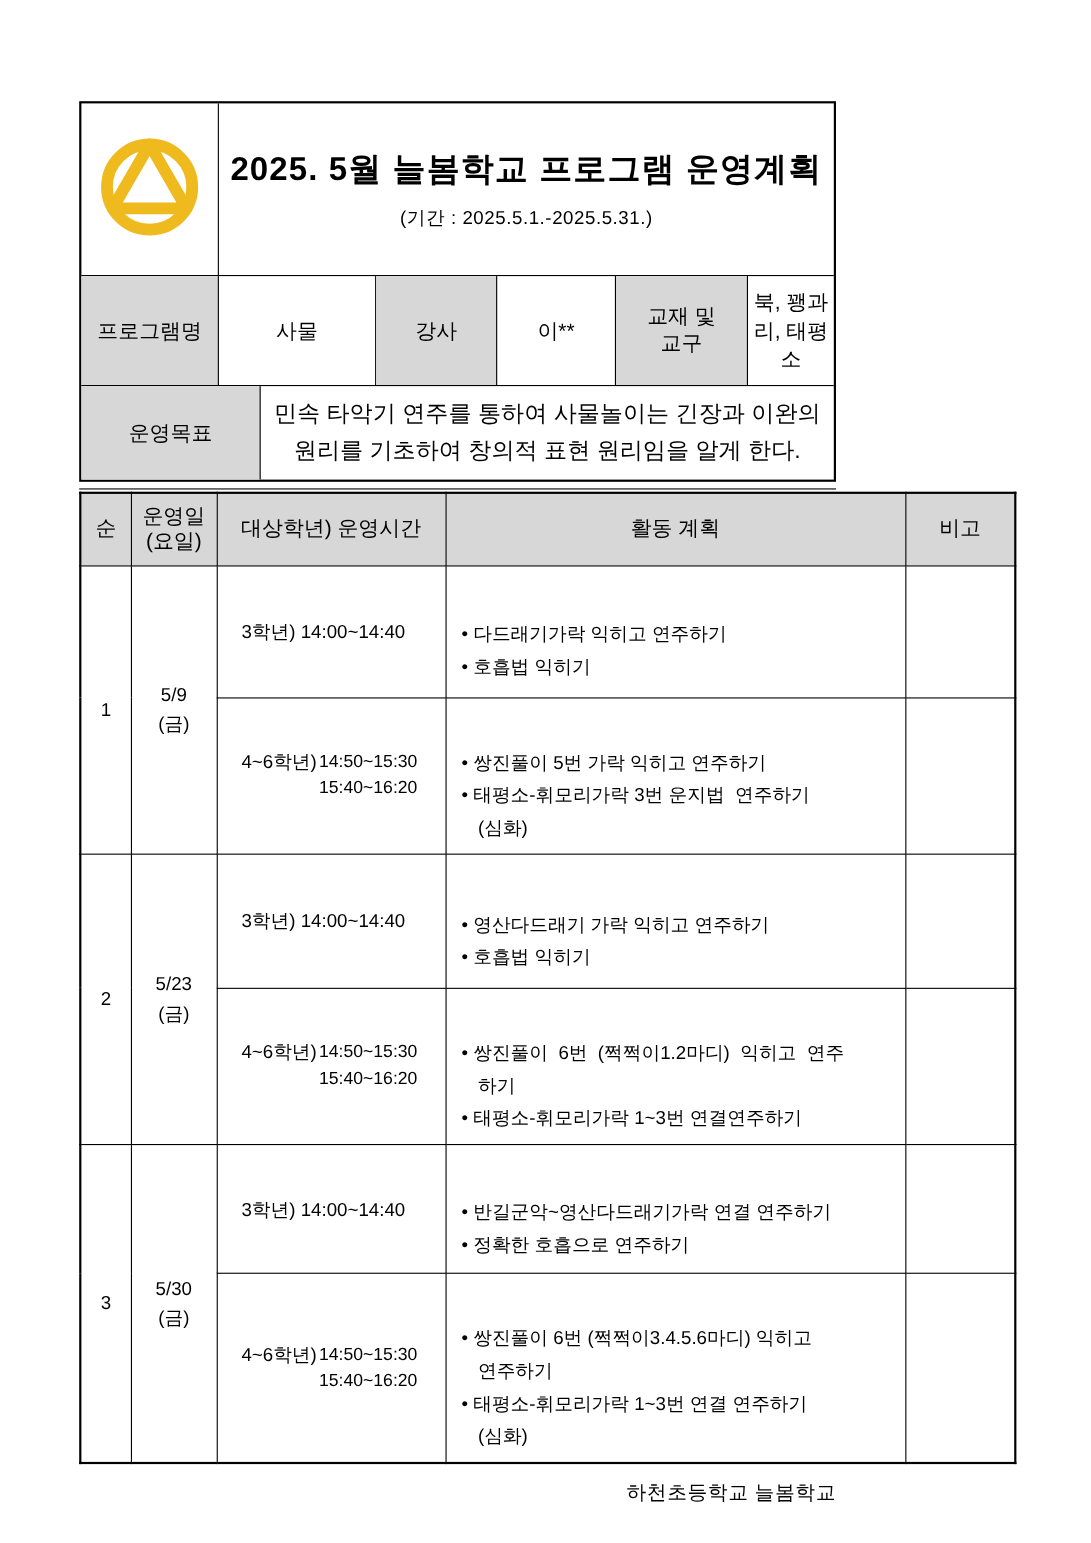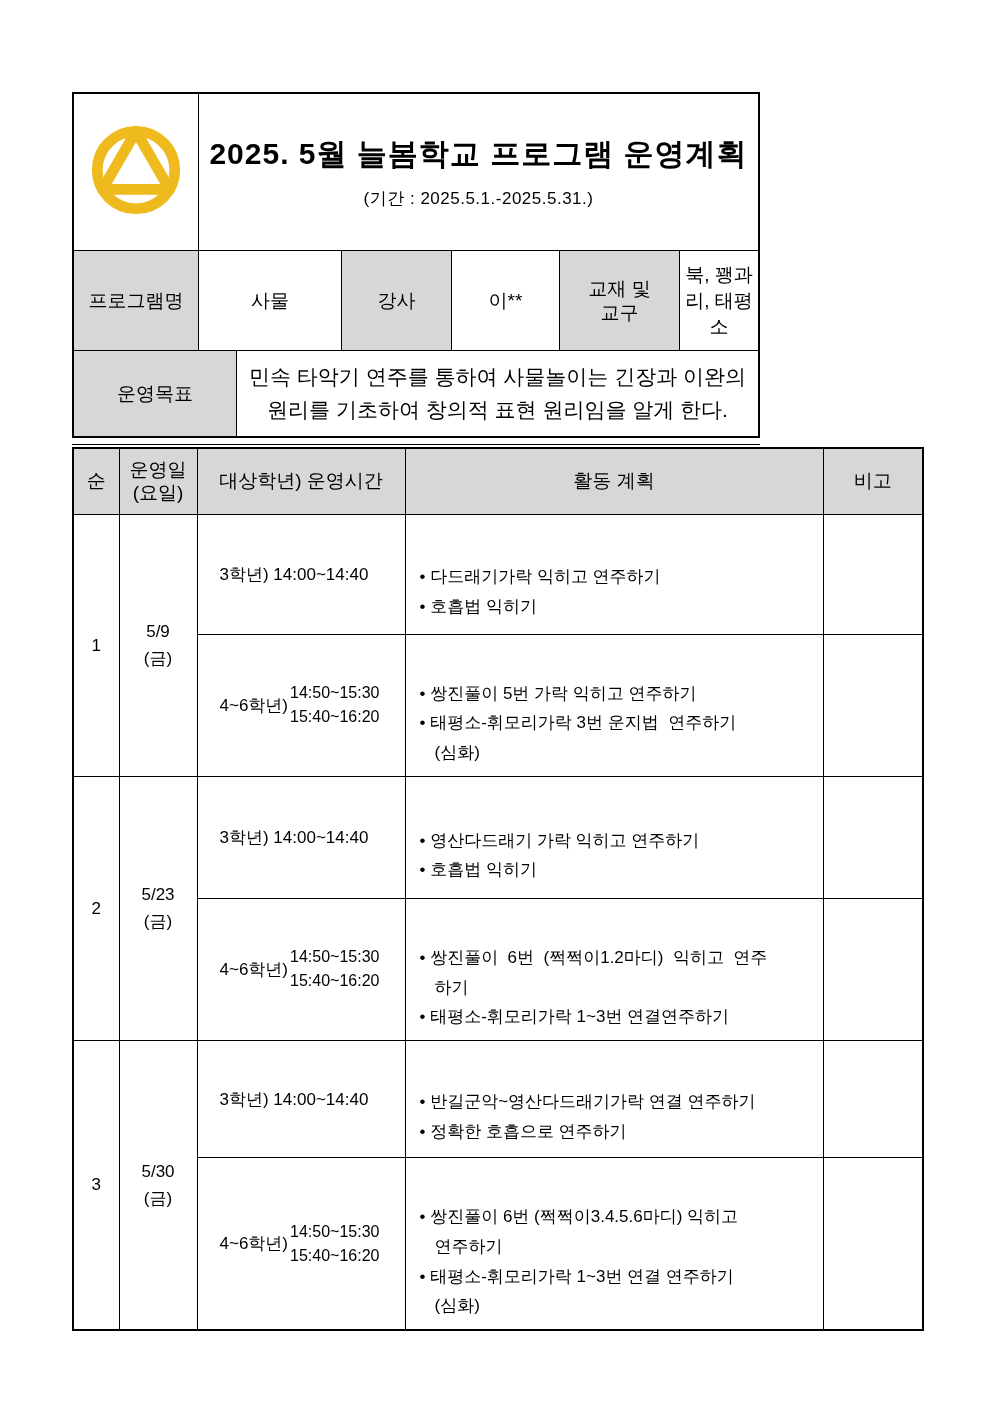--- a/index.html
+++ b/index.html
@@ -49,21 +49,21 @@
   col.c-time { width: 208px; }
   col.c-plan { width: 418px; }
   col.c-note { width: 100px; }
 
   tr.head-row th { background: #d7d7d7; height: 66px; font-size: 19px; text-align: center; white-space: pre-line; line-height: 1.25; }
 
   td.no-cell, td.date-cell { text-align: center; font-size: 17px; white-space: pre-line; line-height: 1.6; }
 
   td.time-cell { padding-left: 22px; font-size: 17px; }
   .time-single { white-space: pre-wrap; }
-  .time-multi { display: flex; align-items: center; gap: 2px; }
+  .time-multi { display: flex; align-items: flex-start; gap: 2px; }
   .time-multi .grade { white-space: nowrap; }
   .time-multi .times { font-size: 16px; line-height: 1.5; white-space: pre-line; }
 
   td.plan-cell { padding: 8px 6px 8px 14px; font-size: 17px; }
   .plan-lines { display: flex; flex-direction: column; justify-content: center; height: 100%; margin-top: 36px; }
   .plan-line { white-space: pre-wrap; line-height: 1.75; word-break: keep-all; }
   .plan-line.cont { padding-left: 15px; }
 
   .h-r1a { height: 120px; } .h-r1b { height: 117px; }
   .h-r2a { height: 122px; } .h-r2b { height: 115px; }
@@ -231,15 +231,16 @@
             <div class="plan-line cont">연주하기</div>
             <div class="plan-line">• 태평소-휘모리가락 1~3번 연결 연주하기</div>
             <div class="plan-line cont">(심화)</div>
           </div>
         </td>
         <td></td>
       </tr>
     </tbody>
       </table>
 
+    <div class="doc-footer">하천초등학교 늘봄학교</div>
 
   </div>
 </div>
 
 </body></html>

